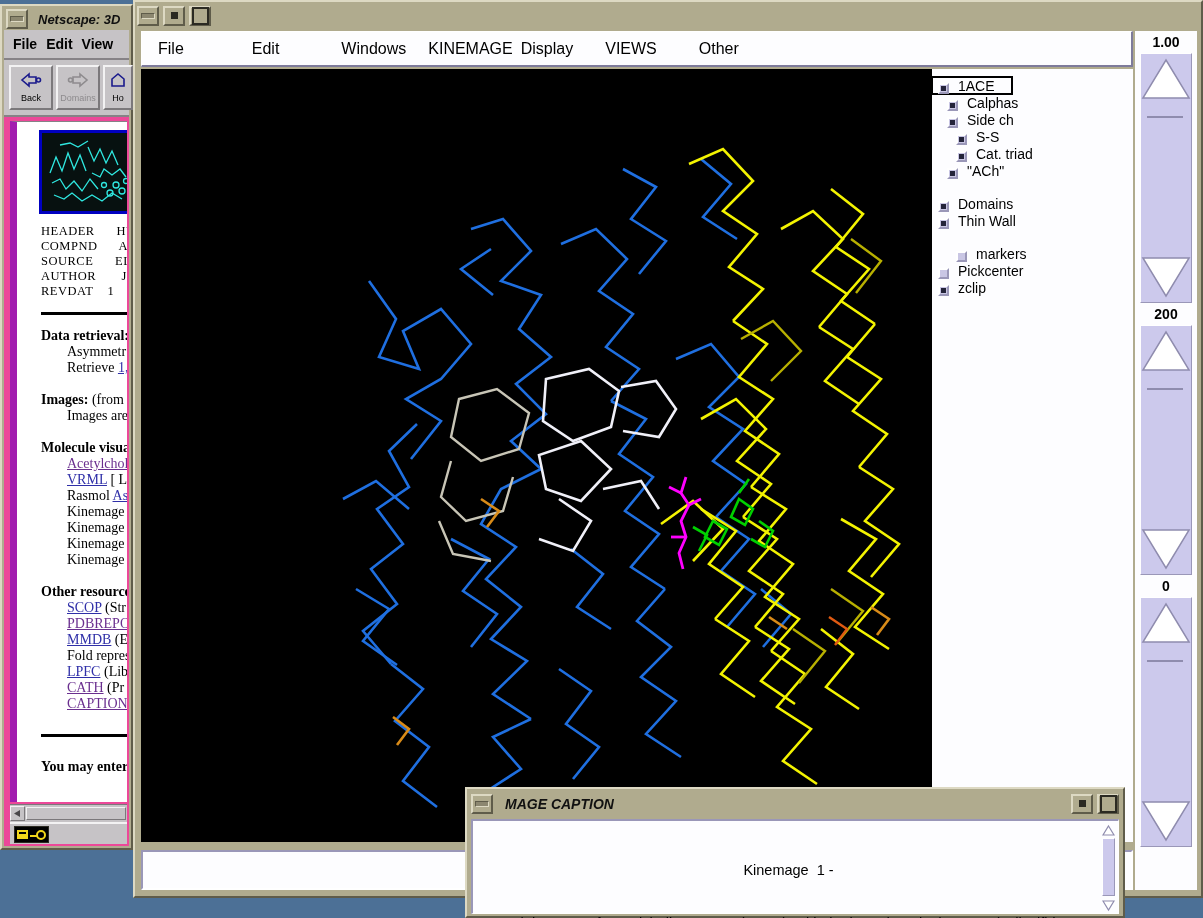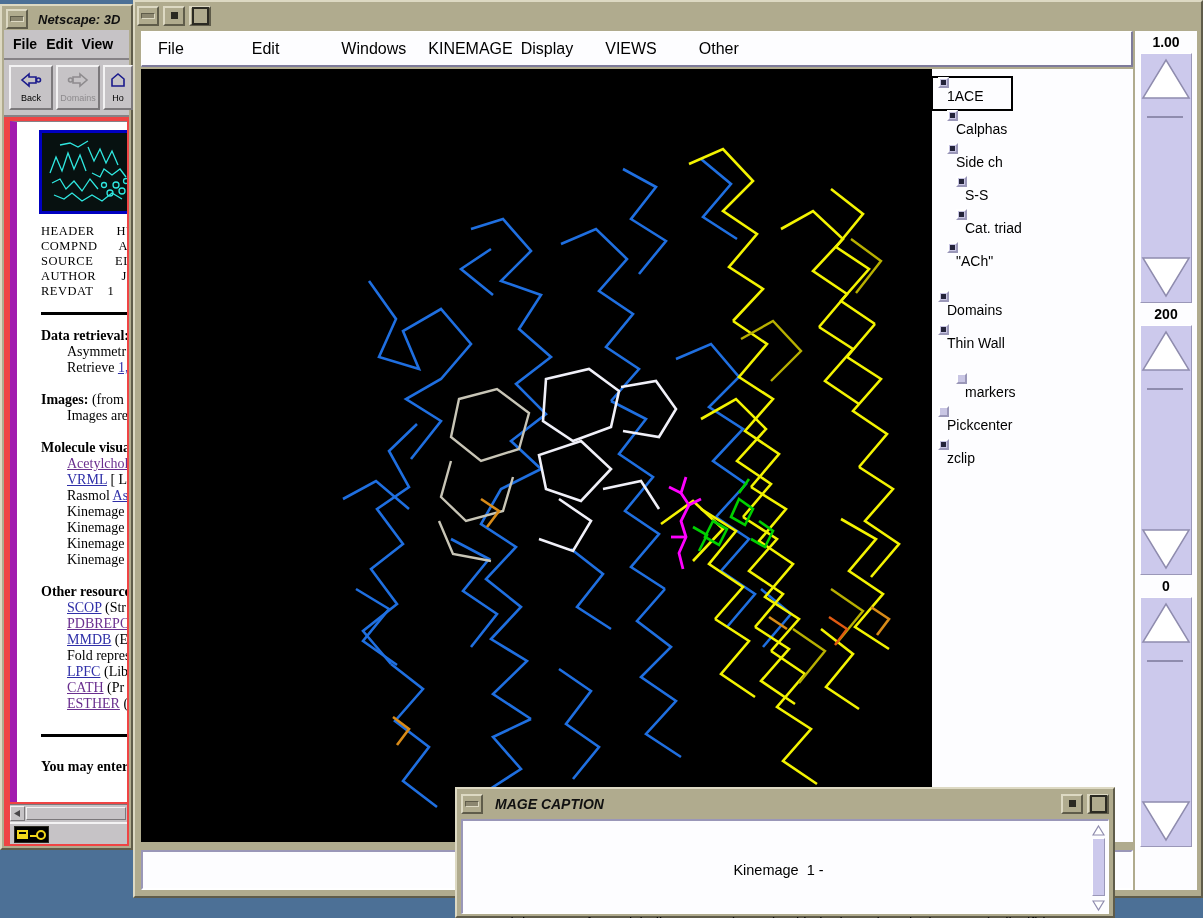--- a/index.html
+++ b/index.html
@@ -33,21 +33,21 @@
   .tbtn .sq-lg{width:13px;height:14px;border:2px solid #2b2a22;background:#b0ab8e;}
   .ttext{
     flex:1;font-style:italic;font-weight:bold;font-size:14px;color:#111;
     padding-left:10px;letter-spacing:0px;
     white-space:nowrap;overflow:hidden;
     font-family:"Liberation Sans",sans-serif;
   }
 
   
   #netscape{left:0;top:4px;width:133px;height:846px;}
-  #ns-inner{position:absolute;left:2px;top:2px;right:2px;bottom:2px;background:#ef4444;}
+  #ns-inner{position:absolute;left:2px;top:2px;right:2px;bottom:2px;background:#ec4899;}
   #ns-title{height:22px;display:flex;align-items:center;background:#b0ab8e;}
   #ns-title .ttext{font-size:13px;padding-left:8px;}
   #ns-menubar{
     height:28px;background:#c6c3c6;display:flex;align-items:center;
     border-bottom:2px solid #868286;
   }
   #ns-menubar span{font-weight:bold;font-size:14px;color:#000;margin-left:9px;}
   #ns-toolbar{
     height:55px;background:#c6c3c6;display:flex;align-items:center;padding-left:5px;
     border-bottom:2px solid #868286;
@@ -102,21 +102,21 @@
   }
   #mage-menubar .mi{font-size:16px;color:#000;white-space:nowrap;font-family:"Liberation Sans",sans-serif;}
   #canvaswrap{
     position:absolute;left:4px;top:38px;right:66px;bottom:52px;background:#000;
   }
   #gl{position:absolute;left:0;top:0;width:802px;height:100%;background:#000;}
   #panel{
     position:absolute;right:0;top:0;width:var(--pw);height:100%;background:#fdfdff;
   }
   #panel{width:201px;}
-  .chk{display:flex;align-items:flex-start;height:33px;padding-left:6px;flex-direction:column;}
+  .chk{display:flex;align-items:flex-end;height:17px;padding-left:6px;}
   .chk .box{
     width:11px;height:11px;box-sizing:border-box;flex:0 0 auto;
     border-top:2px solid #fff;border-left:2px solid #fff;
     border-right:2px solid #9a97b8;border-bottom:2px solid #9a97b8;
     background:#c9c6e4;position:relative;
   }
   .chk .box.on:after{content:"";position:absolute;left:1px;top:1px;width:5px;height:5px;background:#24243a;}
   .chk .lb{font-size:14px;color:#000;margin-left:9px;white-space:nowrap;}
   .chk.focus{outline:2px solid #000;outline-offset:-1px;width:74px;}
   #cmdline{
@@ -135,21 +135,21 @@
   .slider-track{
     margin:0 5px;background:#ccc9ec;position:relative;
     border-top:1px solid #fff;border-left:1px solid #fff;
     border-right:1px solid #9a97b8;border-bottom:1px solid #9a97b8;
   }
   .tri{position:absolute;left:0;width:100%;height:46px;}
   .tri svg{display:block;width:100%;height:100%;}
   .slider-line{position:absolute;left:6px;right:8px;height:2px;background:#8f8cae;}
 
   
-  #caption{left:455px;top:787px;width:660px;height:131px;}
+  #caption{left:465px;top:787px;width:660px;height:131px;}
   #cap-title{height:25px;display:flex;align-items:center;background:#b0ab8e;margin:2px 2px 0 2px;}
   #cap-title .ttext{font-size:14px;}
   #cap-body{position:absolute;left:4px;top:30px;right:4px;bottom:2px;background:#fdfdff;
     border-top:2px solid #9a97b8;border-left:2px solid #9a97b8;border-right:1px solid #fff;border-bottom:1px solid #fff;
     box-sizing:border-box;display:flex;text-align:center;}
   #cap-text{flex:1;padding:6px 6px 0 8px;font-size:14.5px;line-height:17.5px;color:#000;white-space:pre-wrap;font-family:"Liberation Sans",sans-serif;}
   #cap-scroll{width:20px;background:#fdfdff;display:flex;flex-direction:column;align-items:center;padding:2px 0;}
   #cap-scroll .arw{width:13px;height:13px;flex:0 0 auto;}
   #cap-scroll .bar{width:13px;flex:1;margin:2px 0;background:#ccc9ec;border-top:1px solid #fff;border-left:1px solid #fff;border-right:1px solid #9a97b8;border-bottom:1px solid #9a97b8;box-sizing:border-box;}
 </style>
@@ -244,21 +244,21 @@
         <div class="ind">Kinemage</div>
         <div class="ind">Kinemage</div>
 
         <div class="sec" style="margin-top:16px">Other resources v</div>
         <div class="ind"><span class="lk">SCOP</span><span> (Str</span></div>
         <div class="ind"><span class="lkv">PDBREPO</span></div>
         <div class="ind"><span class="lk">MMDB</span><span> (E</span></div>
         <div class="ind">Fold repres</div>
         <div class="ind"><span class="lk">LPFC</span><span> (Lib</span></div>
         <div class="ind"><span class="lkv">CATH</span><span> (Pr</span></div>
-        <div class="ind"><span class="lkv">ESTHER</span><span> (</span></div>
+        <div class="ind"><span class="lkv">CAPTION</span><span> (</span></div>
 
         <div class="hr" style="margin-top:22px"></div>
         <div class="sec" style="margin-top:22px">You may enter an</div>
       </div>
     </div>
 
     <div id="ns-hscroll">
       <div class="arw">
         <svg width="9" height="9" viewBox="0 0 9 9">
             <polygon points="7,1 7,8 1,4.5" fill="#4a474a"></polygon>

